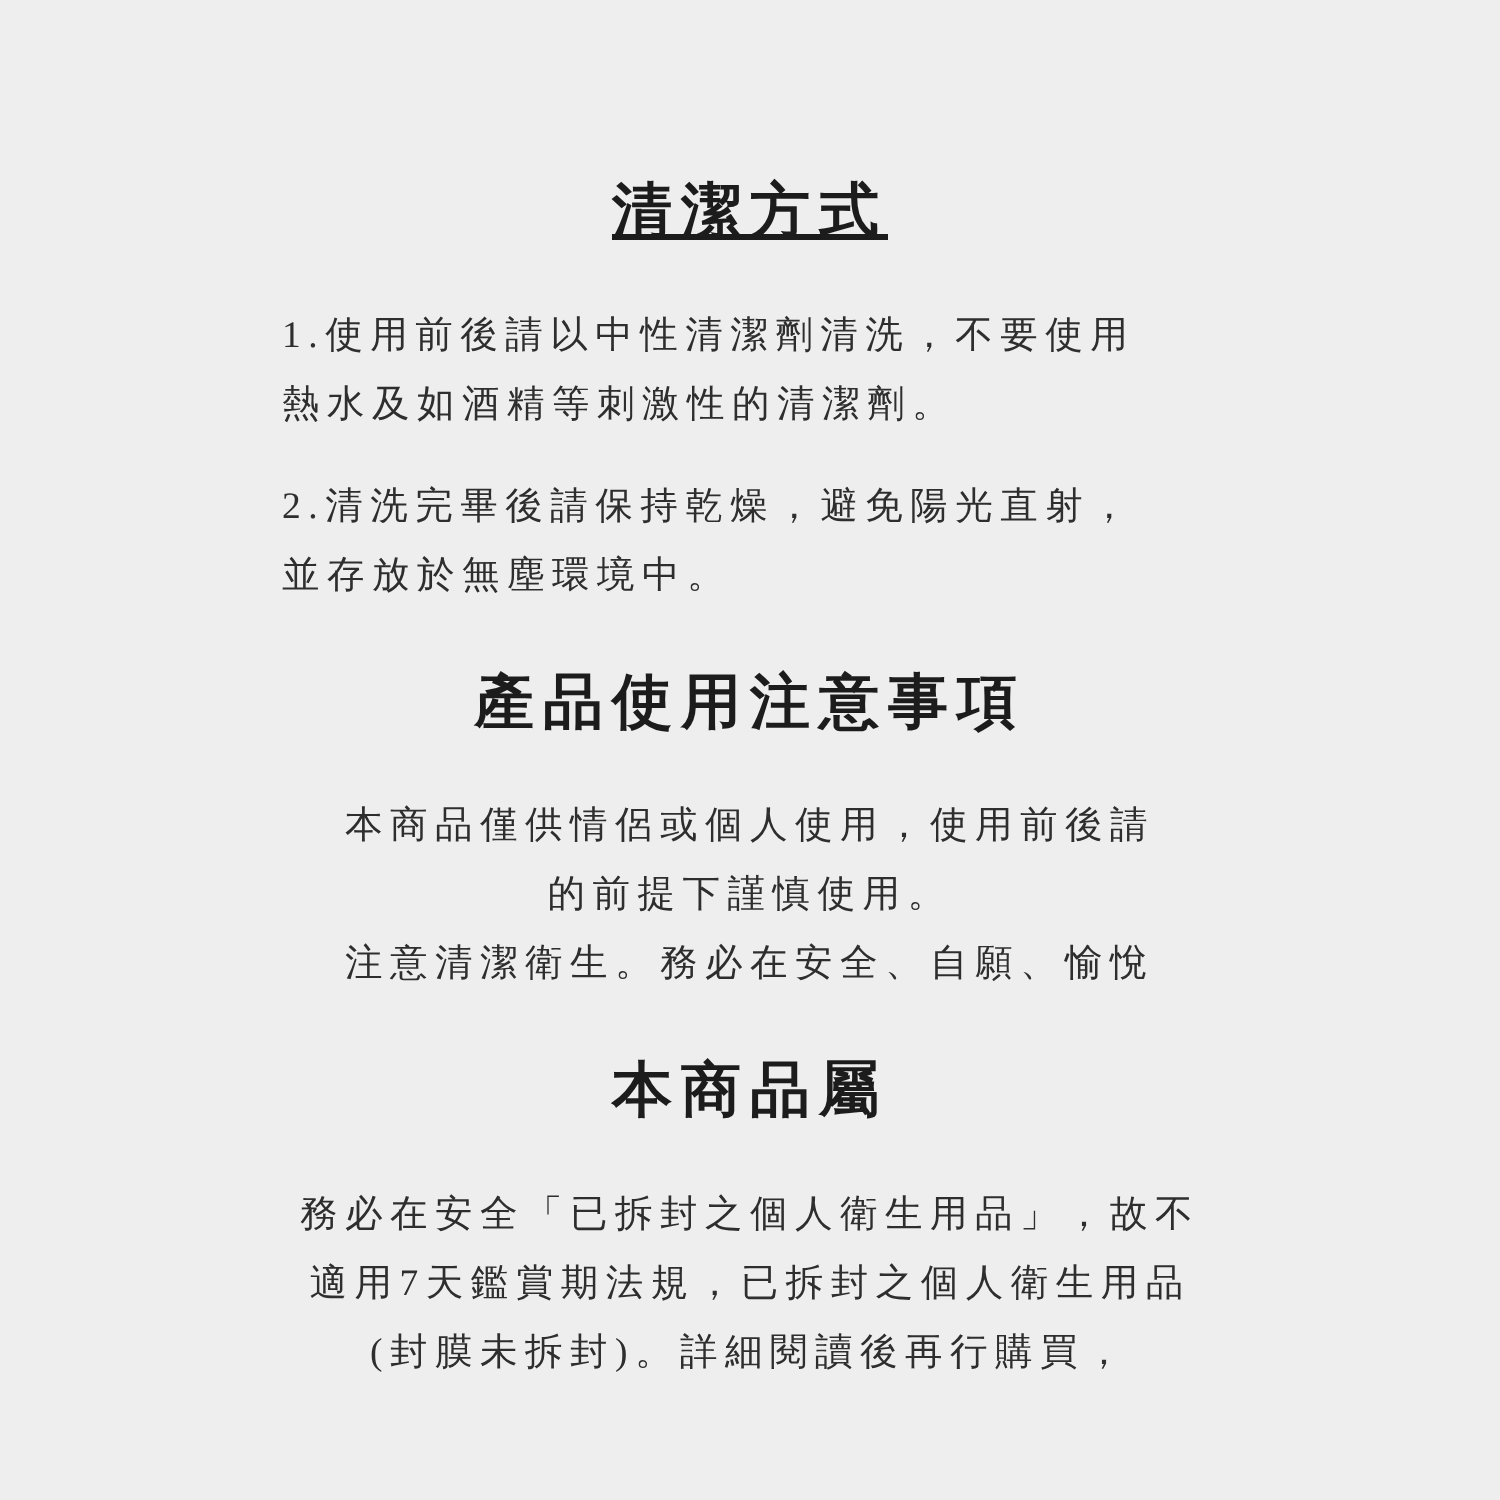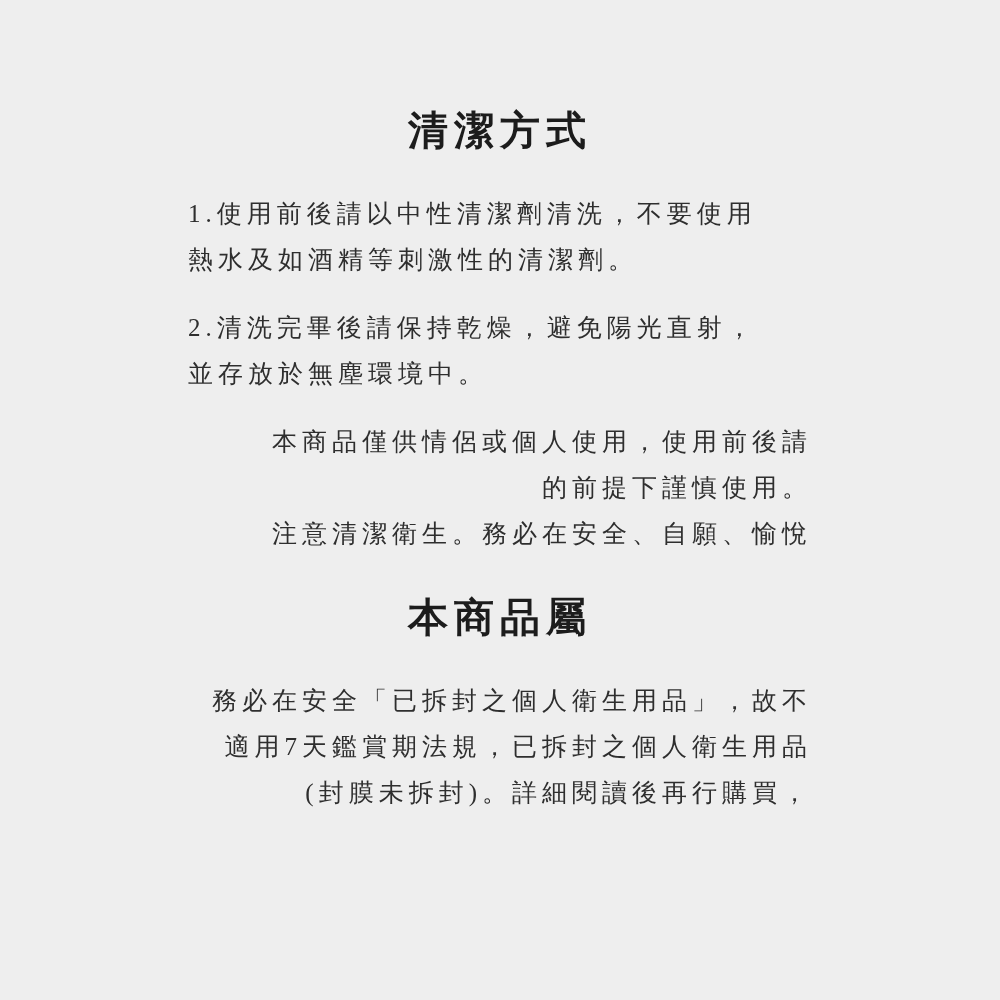--- a/index.html
+++ b/index.html
@@ -27,49 +27,51 @@
   .section-title {
     font-size: 40px;
     line-height: 52px;
     font-weight: 700;
     letter-spacing: 6px;
     text-align: center;
     color: var(--heading);
     margin: 35px 0 34px 0;
   }
   .section-title.first {
-    margin-top: 8px;
+    margin-top: 18px;
+    text-decoration: underline;
   }
   .para {
     font-size: 25px;
     line-height: 46px;
     letter-spacing: 5px;
     margin: 0 0 22px 0;
   }
   .para.align-left { text-align: left; }
-  .para.align-center { text-align: right; }
+  .para.align-center { text-align: center; }
   .line { display: block; }
 </style>
 </head>
 <body>
 
 <div class="doc">
 
   <h1 class="section-title first">清潔方式</h1>
 
   <p class="para align-left">
     <span class="line">1.使用前後請以中性清潔劑清洗，不要使用</span>
     <span class="line">熱水及如酒精等刺激性的清潔劑。</span>
   </p>
 
   <p class="para align-left">
     <span class="line">2.清洗完畢後請保持乾燥，避免陽光直射，</span>
     <span class="line">並存放於無塵環境中。</span>
   </p>
 
+  <h1 class="section-title">產品使用注意事項</h1>
 
   <p class="para align-center">
     <span class="line">本商品僅供情侶或個人使用，使用前後請</span>
     <span class="line">的前提下謹慎使用。</span>
     <span class="line">注意清潔衛生。務必在安全、自願、愉悅</span>
   </p>
 
   <h1 class="section-title">本商品屬</h1>
 
   <p class="para align-center">

